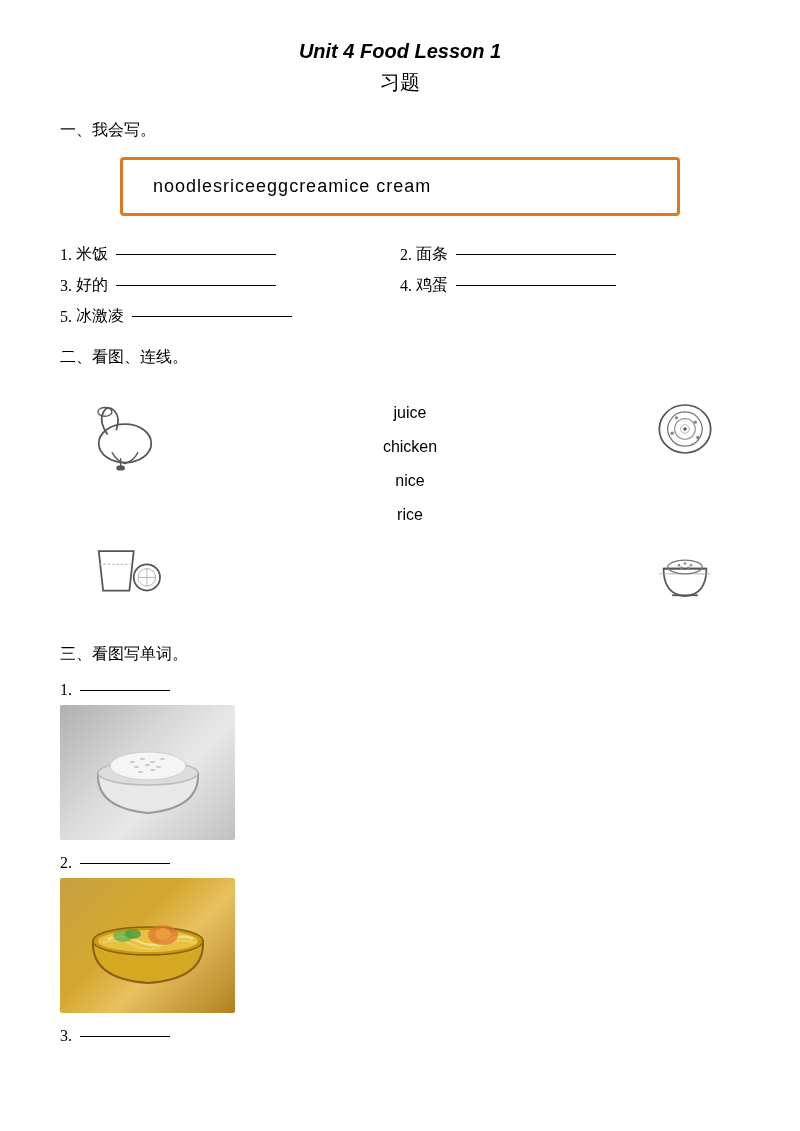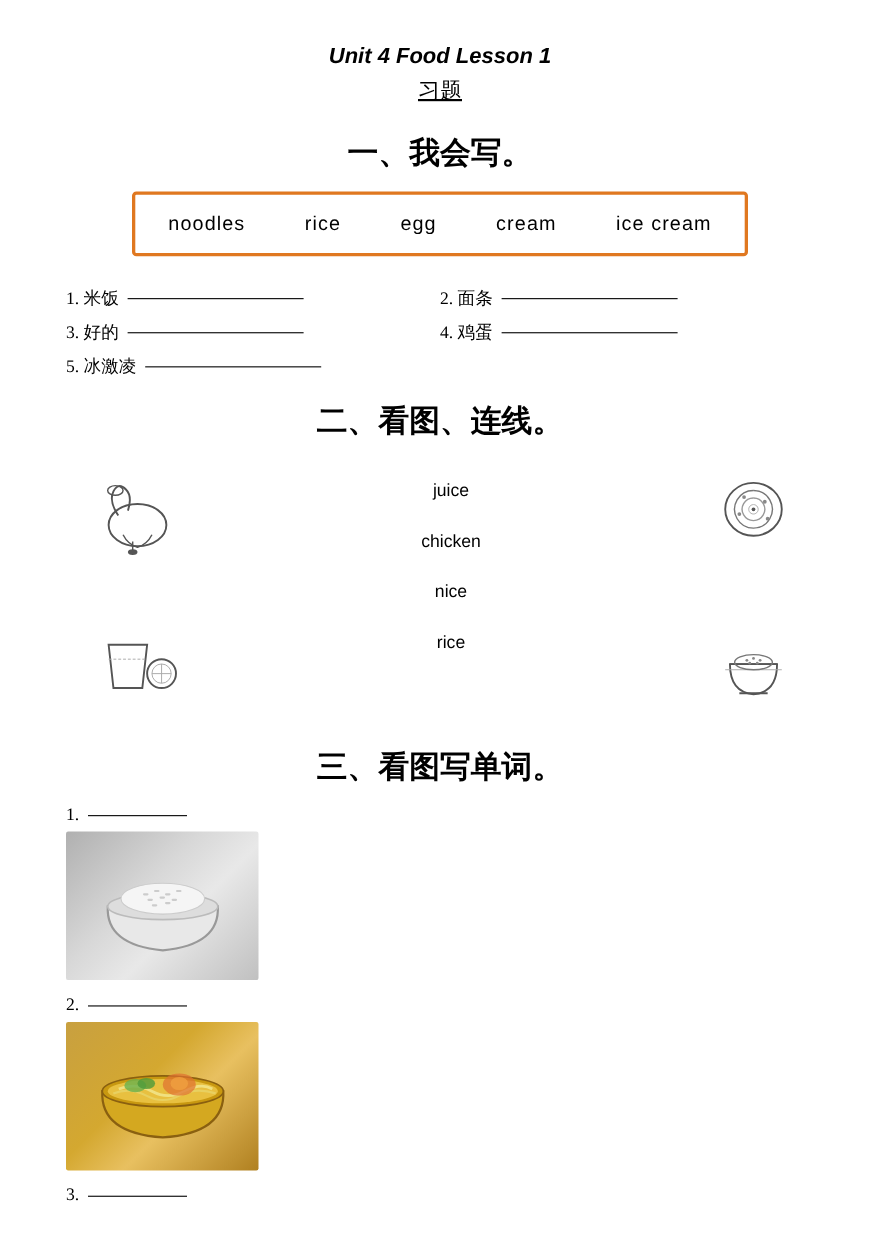--- a/index.html
+++ b/index.html
@@ -17,34 +17,32 @@
       font-weight: bold;
       font-size: 20px;
       margin-bottom: 6px;
       font-family: Arial, sans-serif;
       font-style: italic;
     }
     .subtitle {
       text-align: center;
       font-size: 20px;
       margin-bottom: 24px;
-      text-decoration: underline;
     }
     .section-header {
-      font-size: 28px;
-      font-weight: bold;
+      font-size: 16px;
+      font-weight: normal;
       margin-bottom: 16px;
-      text-align: center;
     }
     .word-box {
       border: 3px solid #e07820;
       border-radius: 4px;
       padding: 16px 30px;
       display: flex;
-      justify-content: space-between;
+      justify-content: flex-start;
       align-items: center;
       margin: 0 auto 28px auto;
       max-width: 560px;
     }
     .word-item {
       font-size: 18px;
       font-family: Arial, sans-serif;
       font-weight: normal;
       letter-spacing: 1px;
     }
@@ -234,21 +232,21 @@
 
         <circle cx="75" cy="45" r="15" fill="none" stroke="#555" stroke-width="2"></circle>
         <circle cx="75" cy="45" r="10" fill="none" stroke="#aaa" stroke-width="1"></circle>
         <line x1="65" y1="45" x2="85" y2="45" stroke="#aaa" stroke-width="1"></line>
         <line x1="75" y1="35" x2="75" y2="55" stroke="#aaa" stroke-width="1"></line>
         <ellipse cx="40" cy="43" rx="12" ry="12" fill="none" stroke="none"></ellipse>
       </svg>
     </div>
   </div>
 
-  <div class="connect-middle" style="margin-top:10px; gap:28px;">
+  <div class="connect-middle" style="margin-top:10px; gap:16px;">
     <span class="connect-word">juice</span>
     <span class="connect-word">chicken</span>
     <span class="connect-word">nice</span>
     <span class="connect-word">rice</span>
   </div>
 
   <div class="connect-right">
 
     <div style="margin-top:5px;">
       <svg class="food-img-sm" viewBox="0 0 80 70" xmlns="http://www.w3.org/2000/svg">

